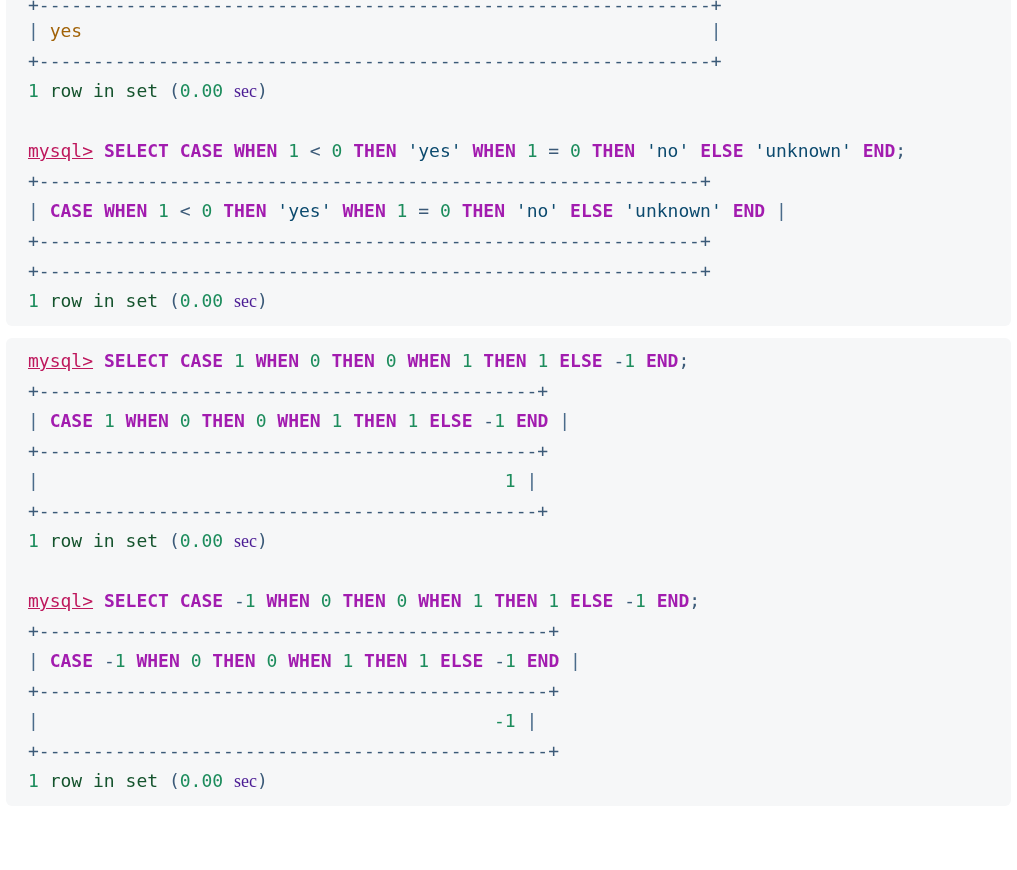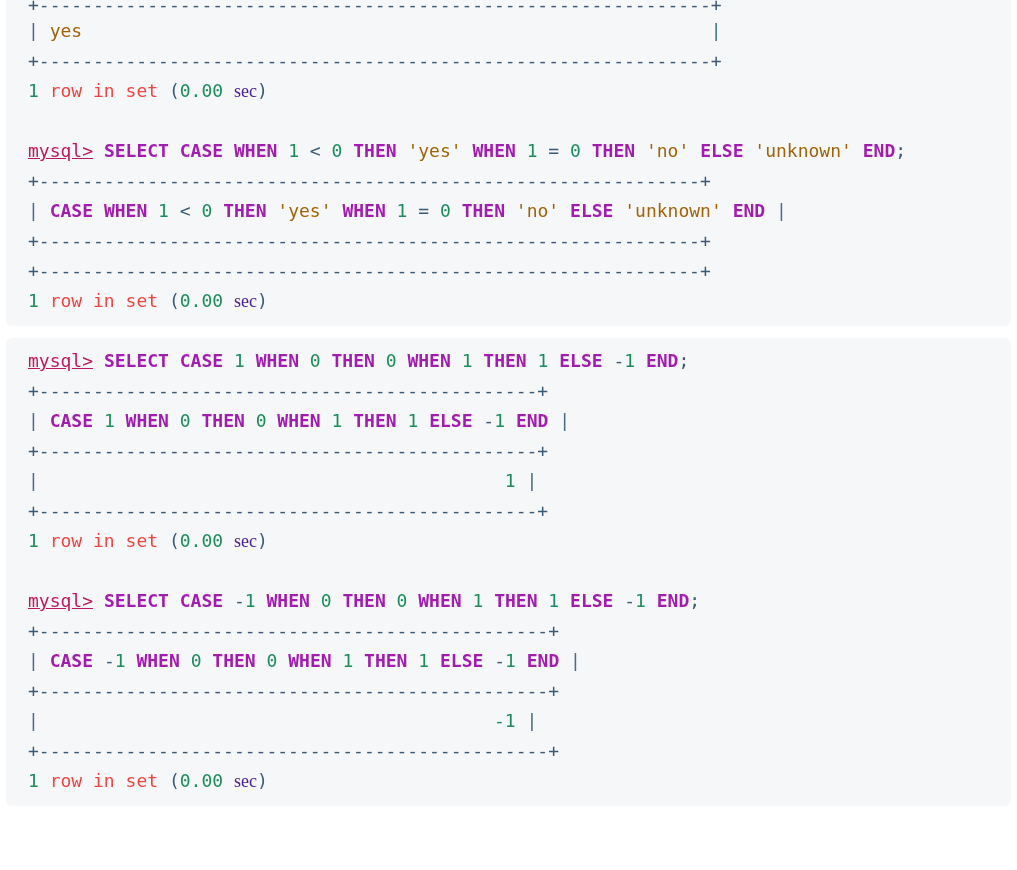--- a/index.html
+++ b/index.html
@@ -48,29 +48,29 @@
   .line.clipped {
     height: 16px;
     line-height: 10px;
     overflow: hidden;
   }
   .line.blank {
     height: 30px;
   }
   
   .kw    { color: #a21caf; font-weight: bold; }  
-  .str   { color: #a16207; }  
+  .str   { color: #0c4a6e; }  
   .num   { color: #1c8c5c; }  
   .op    { color: #3b5a78; }  
   .pmt   { color: #be185d; text-decoration: underline; }  
   .pipe  { color: #4a6b8a; }  
   .rule  { color: #3b5a78; }  
   .val   { color: #a16207; }  
   .nval  { color: #1c8c5c; }  
-  .stat  { color: #ef4444; }  
+  .stat  { color: #14532d; }  
   .sec   { color: #4c1d95; font-family: Liberation Serif, serif; }  
 </style>
 </head>
 <body>
 
 <div class="page">
   <div id="blocks-root">
       <div class="code-block block-1">
         <div class="line clipped"><span class="rule">+--------------------------------------------------------------+</span></div>
         <div class="line"><span class="pipe">|</span><span> </span><span class="val">yes</span><span>                                                          </span><span class="pipe">|</span></div>

